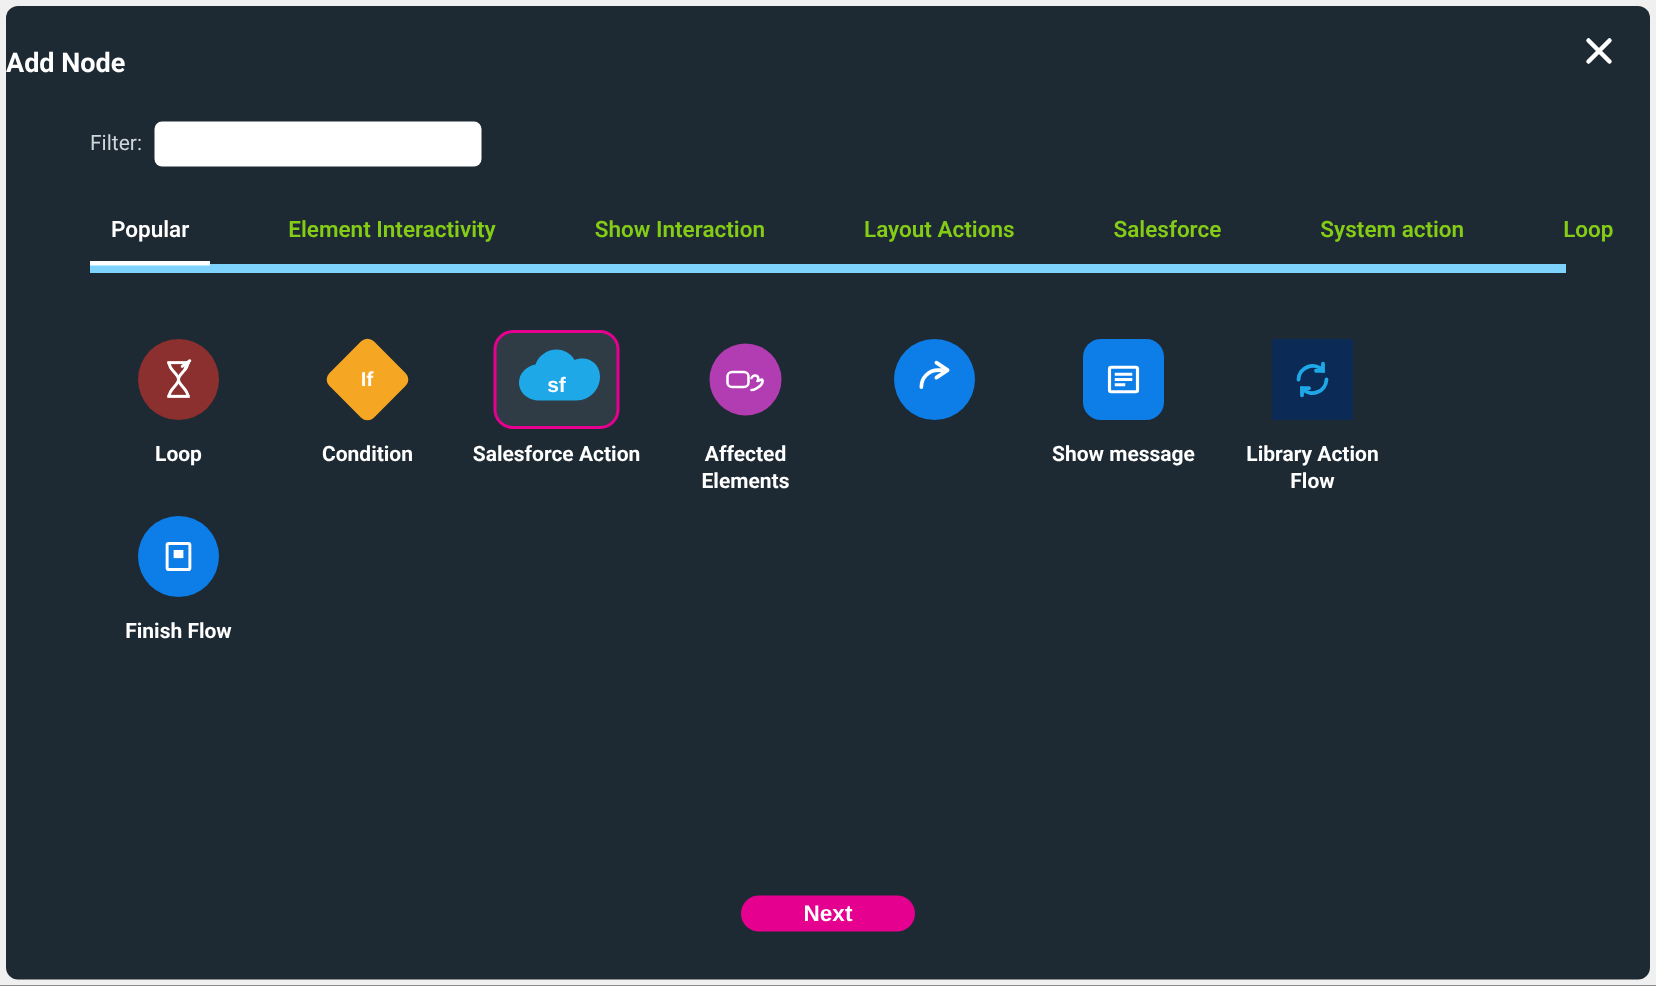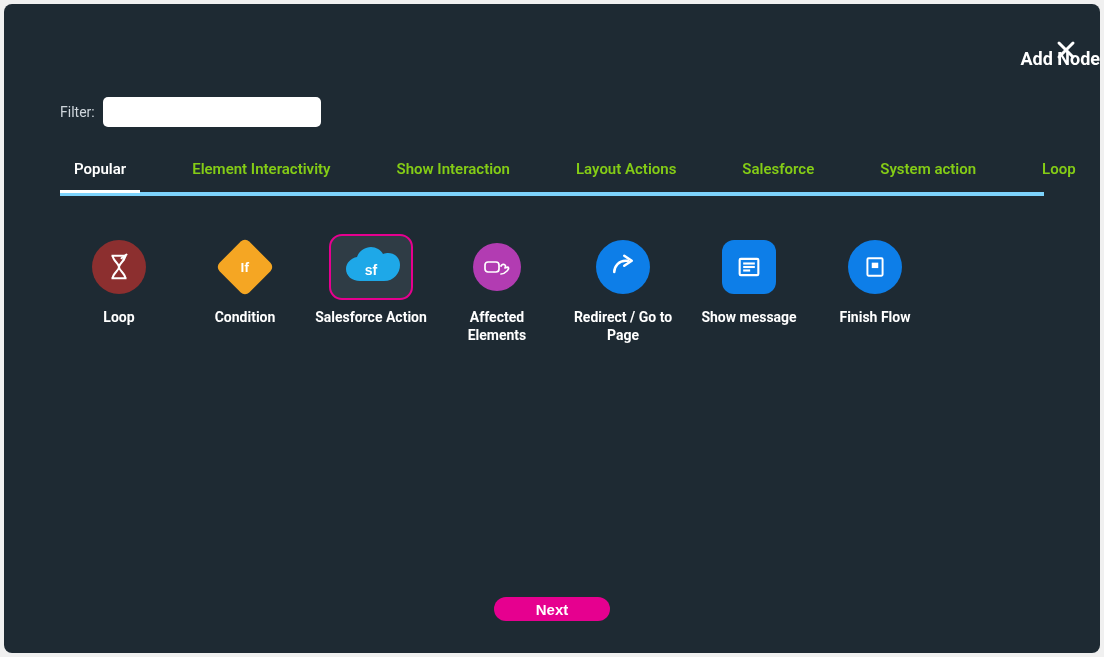--- a/index.html
+++ b/index.html
@@ -18,23 +18,22 @@
     right: 4px;
     bottom: 4px;
     background: #1e2a33;
     border-radius: 8px;
     color: #fff;
     display: flex;
     flex-direction: column;
   }
   .modal-header {
     position: relative;
-    text-align: right;
+    text-align: left;
     padding: 28px 0 10px 0;
-    margin-top: 16px;
   }
   .modal-title {
     font-size: 18px;
     font-weight: 700;
     color: #fff;
   }
   .close-btn {
     position: absolute;
     top: 18px;
     right: 22px;
@@ -61,21 +60,21 @@
     border: none;
     background: #fff;
     padding: 0 10px;
     font-size: 14px;
     outline: none;
   }
   .tabs {
     display: flex;
     gap: 38px;
     padding: 22px 56px 0 56px;
-    border-bottom: 4px solid #7dd3fc;
+    border-bottom: 6px solid #7dd3fc;
     margin: 0 56px;
     padding-left: 0;
     padding-right: 0;
   }
   .tab {
     padding: 0 14px 12px 14px;
     font-size: 15px;
     font-weight: 600;
     color: #84cc16;
     cursor: pointer;
@@ -263,37 +262,49 @@
 
     <div class="node-card">
       <div class="icon-wrap">
         <div class="icon-circle" style="background:#0d7ee8">
           <svg width="30" height="30" viewBox="0 0 24 24" fill="none" stroke="#fff" stroke-width="2" stroke-linecap="round" stroke-linejoin="round">
             <path d="M5 16c0-5 4-9 9-9h2"></path>
             <path d="M13 3l6 4-6 4"></path>
           </svg>
         </div>
       </div>
-      <div class="node-label">Redirect / Go to Page</div>
     </div>
 
     <div class="node-card">
       <div class="icon-wrap">
         <div class="icon-rsquare" style="background:#0d7ee8">
           <svg width="28" height="28" viewBox="0 0 24 24" fill="none" stroke="#fff" stroke-width="1.8">
             <rect x="4" y="5" width="16" height="14" rx="1"></rect>
             <line x1="7" y1="9" x2="17" y2="9"></line>
             <line x1="7" y1="12" x2="17" y2="12"></line>
             <line x1="7" y1="15" x2="13" y2="15"></line>
           </svg>
         </div>
       </div>
       <div class="node-label">Show message</div>
     </div>
 
+    <div class="node-card">
+      <div class="icon-wrap">
+        <div class="icon-square" style="background:#0b2a55">
+          <svg width="28" height="28" viewBox="0 0 24 24" fill="none" stroke="#1ea8e8" stroke-width="2.2" stroke-linecap="round">
+            <path d="M4 12a8 8 0 0 1 14-5"></path>
+            <path d="M20 12a8 8 0 0 1-14 5"></path>
+            <path d="M18 3v4h-4"></path>
+            <path d="M6 21v-4h4"></path>
+          </svg>
+        </div>
+      </div>
+      <div class="node-label">Library Action Flow</div>
+    </div>
 
     <div class="node-card">
       <div class="icon-wrap">
         <div class="icon-circle" style="background:#0d7ee8">
           <svg width="26" height="26" viewBox="0 0 24 24" fill="none" stroke="#fff" stroke-width="1.8">
             <rect x="5" y="4" width="14" height="16" rx="1"></rect>
             <rect x="9" y="8" width="6" height="5" fill="#fff" stroke="none"></rect>
           </svg>
         </div>
       </div>

